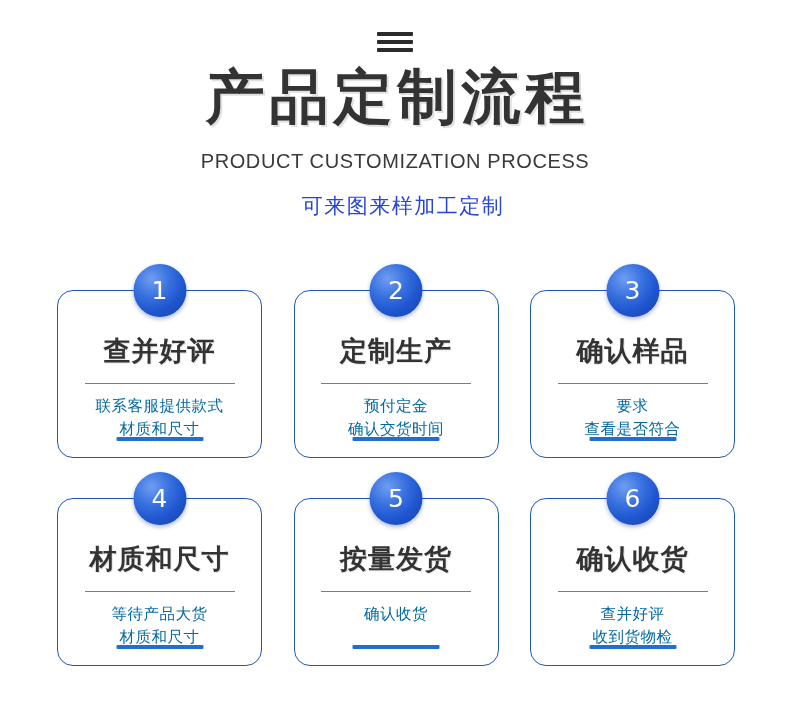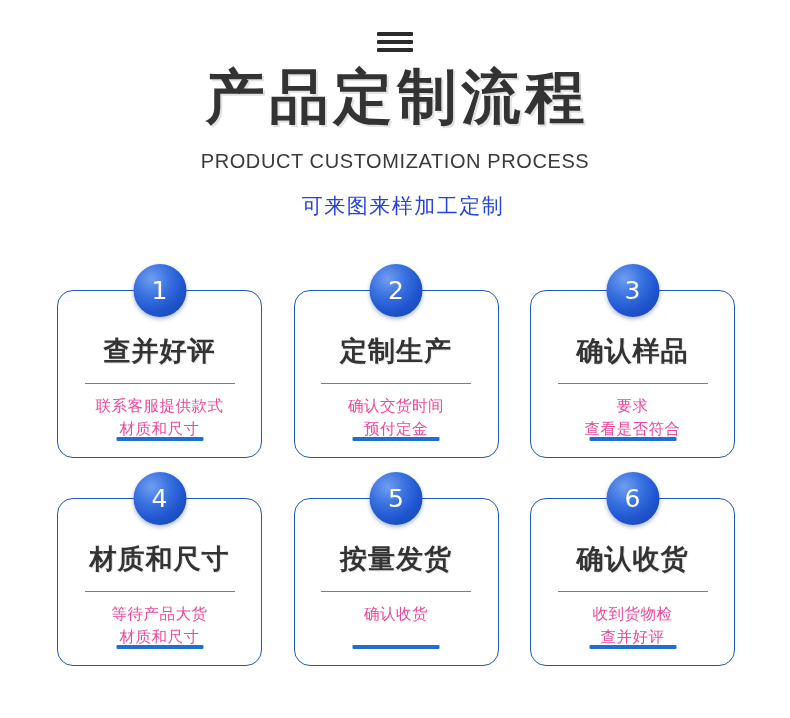--- a/index.html
+++ b/index.html
@@ -116,21 +116,21 @@
   .divider {
     width: 150px;
     height: 1.4px;
     background: #a8762a;
     margin: 14px auto 0 auto;
   }
 
   .card-desc {
     text-align: center;
     font-size: 15.5px;
-    color: #ec4899;
+    color: #0369a1;
     line-height: 1.45;
     margin-top: 11px;
     letter-spacing: 0.5px;
   }
 
   .accent-bar {
     position: absolute;
     left: 50%;
     transform: translateX(-50%);
     bottom: 16px;
@@ -167,22 +167,22 @@
         <div>材质和尺寸</div>
       </div>
       <div class="accent-bar"></div>
     </div>
 
     <div class="card">
       <div class="badge">2</div>
       <div class="card-title">定制生产</div>
       <div class="divider"></div>
       <div class="card-desc">
+        <div>预付定金</div>
         <div>确认交货时间</div>
-        <div>预付定金</div>
       </div>
       <div class="accent-bar"></div>
     </div>
 
     <div class="card">
       <div class="badge">3</div>
       <div class="card-title">确认样品</div>
       <div class="divider"></div>
       <div class="card-desc">
         <div>要求</div>
@@ -214,21 +214,21 @@
         <div>确认收货</div>
       </div>
       <div class="accent-bar"></div>
     </div>
 
     <div class="card">
       <div class="badge">6</div>
       <div class="card-title">确认收货</div>
       <div class="divider"></div>
       <div class="card-desc">
+        <div>查并好评</div>
         <div>收到货物检</div>
-        <div>查并好评</div>
       </div>
       <div class="accent-bar"></div>
     </div>
 
   </div>
 
 </div>
 
 </body></html>

